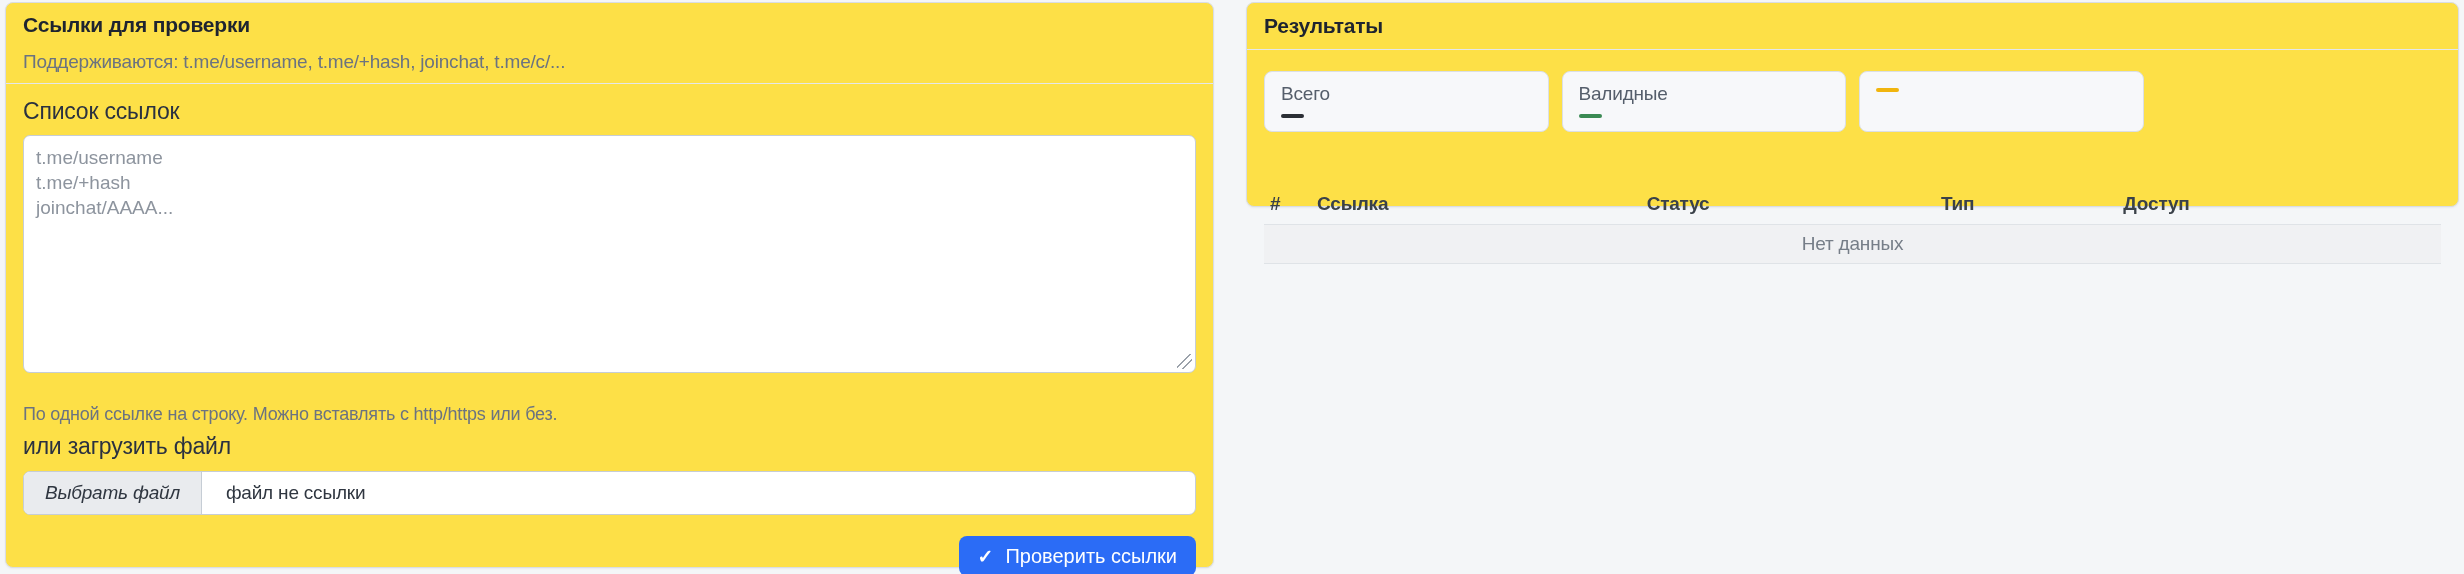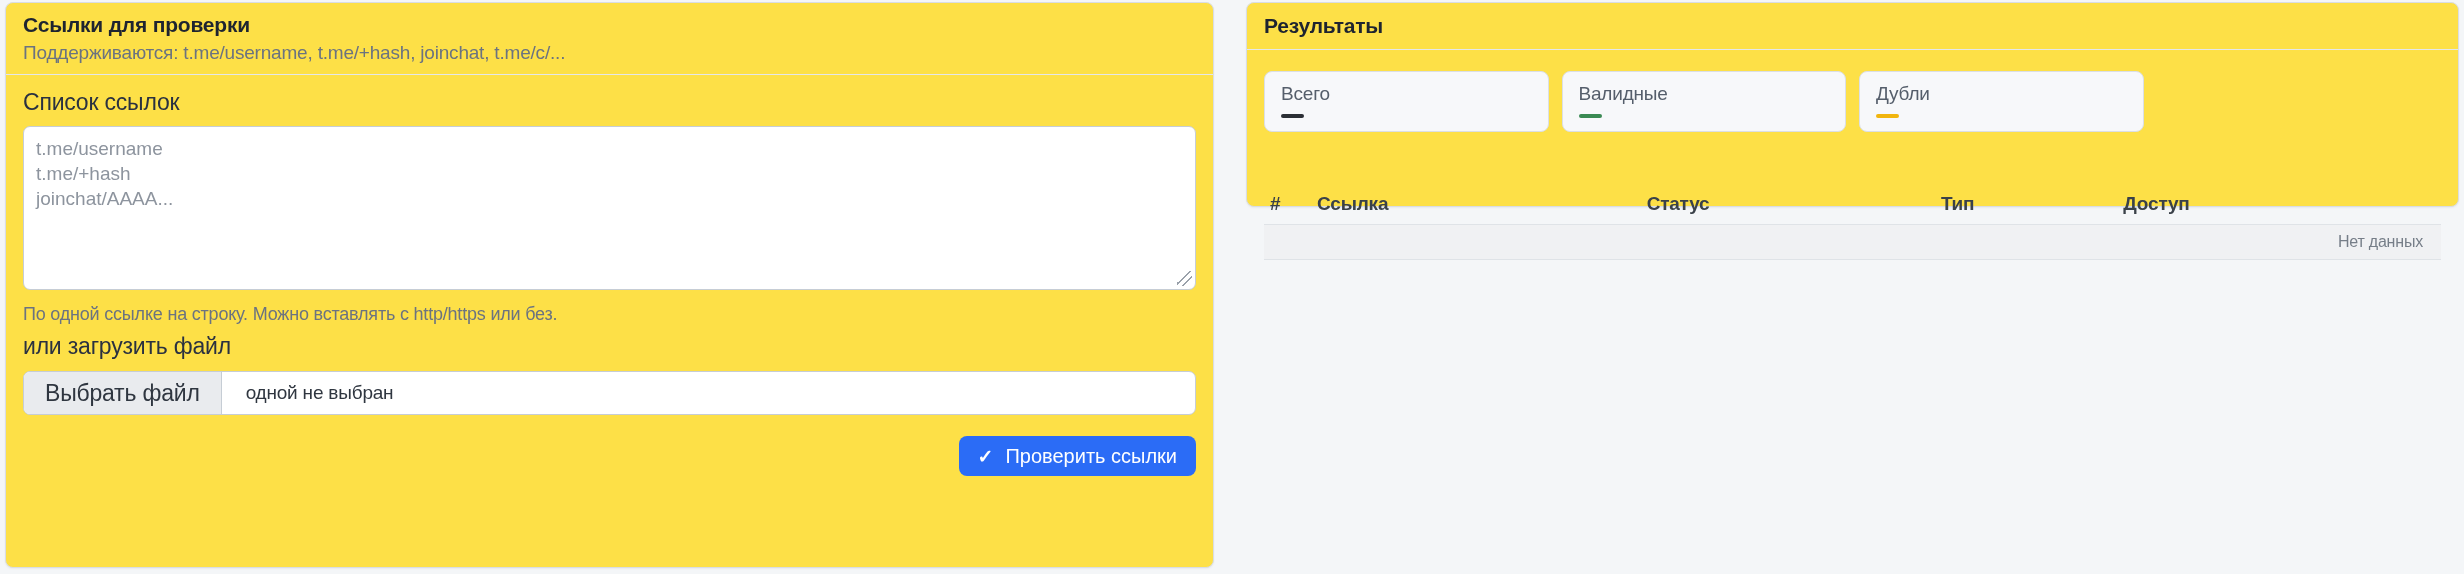--- a/index.html
+++ b/index.html
@@ -19,47 +19,47 @@
     border: 1px solid #d9dde3;
     border-radius: 8px;
     box-shadow: 0 1px 2px rgba(16,24,40,0.05);
   }
   .card-left  { left: 5px;    top: 2px; width: 1209px; height: 566px; }
   .card-right { left: 1246px; top: 2px; width: 1213px; height: 205px; }
 
   .card-header { padding: 11px 17px 9px; border-bottom: 1px solid #e4e7eb; }
   .card-header-right { padding: 12px 17px; border-bottom: 1px solid #e4e7eb; }
   .card-title { font-size: 21px; line-height: 22px; font-weight: bold; color: #1e2430; }
-  .card-subtitle { margin-top: 5px; font-size: 19px; line-height: 24px; color: #6b7380; }
+  .card-subtitle { margin-top: 14px; font-size: 19px; line-height: 24px; color: #6b7380; }
 
   .card-body { padding: 15px 17px 17px; }
   .card-body-right { padding: 0 17px 17px; }
 
   .form-label { display: block; font-size: 23px; line-height: 24px; color: #2a3140; margin-bottom: 12px; }
 
   .links-textarea {
     display: block;
     width: 100%;
-    height: 164px;
+    height: 238px;
     border: 1px solid #c6cdd5;
     border-radius: 7px;
     padding: 9px 12px;
     font-family: "Liberation Sans", sans-serif;
     font-size: 19px;
     line-height: 25px;
     color: #2a3140;
     resize: none;
     outline: none;
     background-color: #ffffff;
     background-image:
       linear-gradient(135deg, transparent 0 40%, #9aa1aa 40% 48%, transparent 48% 64%, #9aa1aa 64% 72%, transparent 72%);
     background-size: 15px 15px;
     background-repeat: no-repeat;
     background-position: right 3px bottom 3px;
-    margin-bottom: 12px;
+    margin-bottom: 29px;
   }
   .links-textarea::placeholder { color: #8d949e; opacity: 1; }
 
   .hint { font-size: 18px; line-height: 24px; color: #6b7380; margin-bottom: 8px; }
   .upload-label { margin-bottom: 13px; }
 
   .file-input {
     display: flex;
     align-items: stretch;
     width: 100%;
@@ -69,23 +69,24 @@
     overflow: hidden;
     background: #ffffff;
     cursor: pointer;
   }
   .file-btn {
     display: flex;
     align-items: center;
     padding: 8px 21px;
     background: #e9ebee;
     border-right: 1px solid #c6cdd5;
-    font-size: 23px;
+    font-size: 19px;
     color: #2f3640;
     white-space: nowrap;
+    font-style: italic;
   }
   .file-status {
     display: flex;
     align-items: center;
     padding-left: 24px;
     font-size: 19px;
     color: #2f3640;
   }
 
   .actions { margin-top: 21px; display: flex; justify-content: flex-end; }
@@ -126,22 +127,22 @@
     font-size: 19px;
     font-weight: bold;
     color: #3a4149;
     padding: 9px 6px;
     border-bottom: 1px solid #dfe3e7;
     white-space: nowrap;
     overflow: hidden;
   }
   .results-table td.empty-cell {
     background: #f0f1f3;
-    text-align: right;
-    font-size: 16px;
+    text-align: center;
+    font-size: 19px;
     color: #767e88;
     padding: 8px 18px;
     border-bottom: 1px solid #dfe3e7;
   }
 </style>
 </head>
 <body>
 
 <div class="page">
 
@@ -157,21 +158,21 @@
       <textarea class="links-textarea" placeholder="t.me/username
 t.me/+hash
 joinchat/AAAA..." style=""></textarea>
 
       <p class="hint">По одной ссылке на строку. Можно вставлять с http/https или без.</p>
 
       <label class="form-label upload-label">или загрузить файл</label>
 
       <div class="file-input">
         <span class="file-btn">Выбрать файл</span>
-        <span class="file-status">одной не выбран</span>
+        <span class="file-status">файл не ссылки</span>
       </div>
 
       <div class="actions">
         <button class="submit-btn" style="background-color: rgb(43, 108, 246);">
           <span class="check">✓</span>
           <span>Проверить ссылки</span>
         </button>
       </div>
     </div>
   </section>
@@ -185,21 +186,20 @@
       <div class="stats-row">
         <div class="stat-card">
           <div class="stat-label">Всего</div>
           <div class="stat-dash" style="background-color: rgb(43, 47, 53);"></div>
         </div>
         <div class="stat-card">
           <div class="stat-label">Валидные</div>
           <div class="stat-dash" style="background-color: rgb(58, 138, 83);"></div>
         </div>
         <div class="stat-card">
-          <div class="stat-label">Дубли</div>
           <div class="stat-dash" style="background-color: rgb(241, 181, 14);"></div>
         </div>
       </div>
 
       <table class="results-table">
         <colgroup>
           <col style="width:4%">
           <col style="width:28%">
           <col style="width:25%">
           <col style="width:15.5%">

